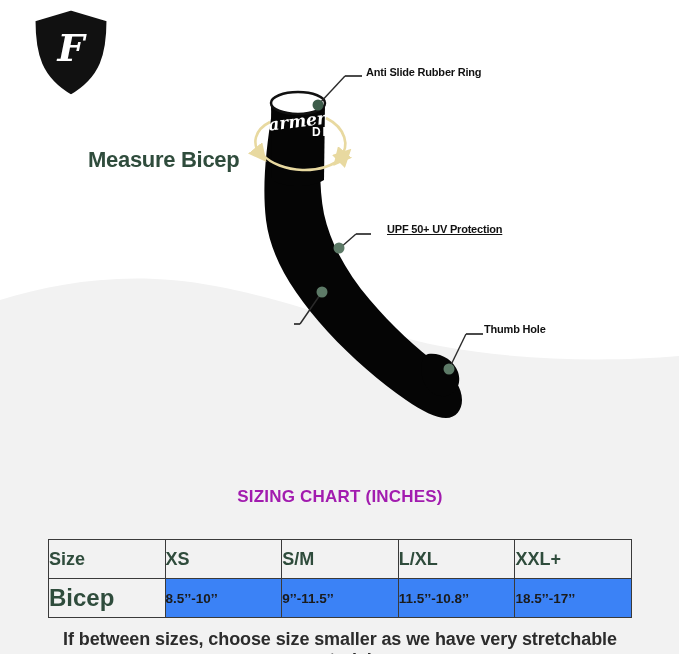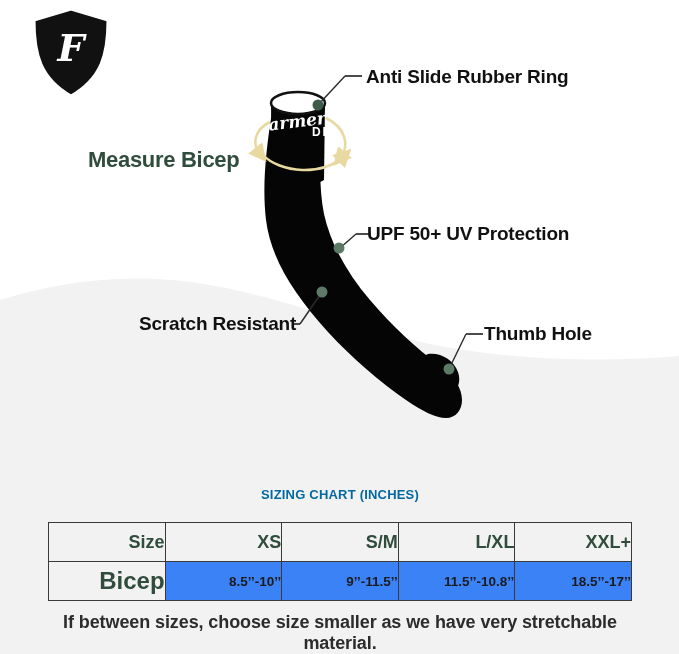--- a/index.html
+++ b/index.html
@@ -49,61 +49,61 @@
   #sleeve {
     position: absolute;
     left: 240px; top: 70px;
     width: 260px; height: 370px;
   }
   
   .callout {
     position: absolute;
     color: #111111;
     font-weight: bold;
-    font-size: 19px;
+    font-size: 11px;
     letter-spacing: -0.2px;
     white-space: nowrap;
   }
   #callout-ring   { left: 366px; top: 66px; }
-  #callout-upf    { left: 367px; top: 223px; }
+  #callout-upf    { left: 387px; top: 223px; text-decoration: underline; }
   #callout-thumb  { left: 484px; top: 323px; }
   #callout-scratch{ left: 139px; top: 313px; }
   #callout-measure {
     position: absolute;
     left: 88px; top: 135px;
     color: #2f4c3c;
     font-weight: bold;
     font-size: 22px;
     letter-spacing: -0.3px;
     white-space: nowrap;
     margin-top: 12px;
   }
   
   #chart-block {
     position: absolute;
     left: 48px; top: 487px;
     width: 584px;
   }
   #chart-title {
     text-align: center;
-    font-size: 13px;
-    font-weight: bold;
-    color: #0369a1;
+    font-size: 17px;
+    font-weight: bold;
+    color: #a21caf;
     letter-spacing: 0.2px;
-    margin-bottom: 20px;
+    margin-bottom: 32px;
   }
   table#sizing-table {
     border-collapse: collapse;
     width: 584px;
     table-layout: fixed;
   }
   table#sizing-table td {
     border: 1.5px solid #3a3a3a;
     height: 38px;
-    text-align: right;
+    text-align: left;
     vertical-align: middle;
     padding: 0;
   }
   .hdr-cell {
     background: #f2f2f2;
     color: #2f4c3c;
     font-size: 18px;
     font-weight: bold;
   }
   .row-label {
@@ -198,21 +198,20 @@
     <circle cx="322" cy="292" r="5.5" fill="#5d7a67"></circle>
 
     <line x1="449" y1="369" x2="466" y2="334" stroke="#2b2b2b" stroke-width="1.4"></line>
     <line x1="466" y1="334" x2="483" y2="334" stroke="#2b2b2b" stroke-width="1.7"></line>
     <circle cx="449" cy="369" r="5.5" fill="#5d7a67"></circle>
   </svg>
 
   <div class="callout" id="callout-ring">Anti Slide Rubber Ring</div>
   <div class="callout" id="callout-upf">UPF 50+ UV Protection</div>
   <div class="callout" id="callout-thumb">Thumb Hole</div>
-  <div class="callout" id="callout-scratch">Scratch Resistant</div>
   <div id="callout-measure">Measure Bicep</div>
 
   <div id="chart-block">
     <div id="chart-title">SIZING CHART (INCHES)</div>
 
     <table id="sizing-table">
       <tbody>
           <tr>
         <td class="hdr-cell">Size</td>
         <td class="hdr-cell">XS</td>

